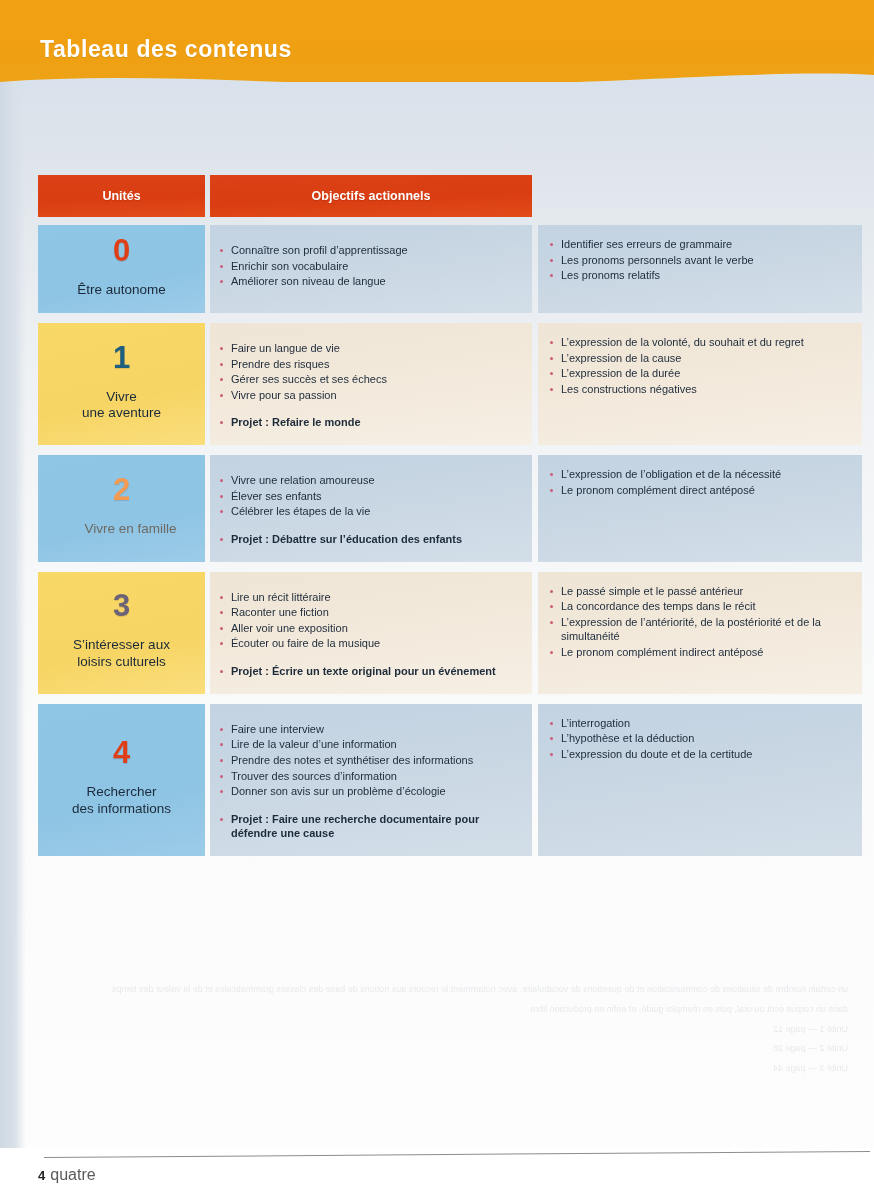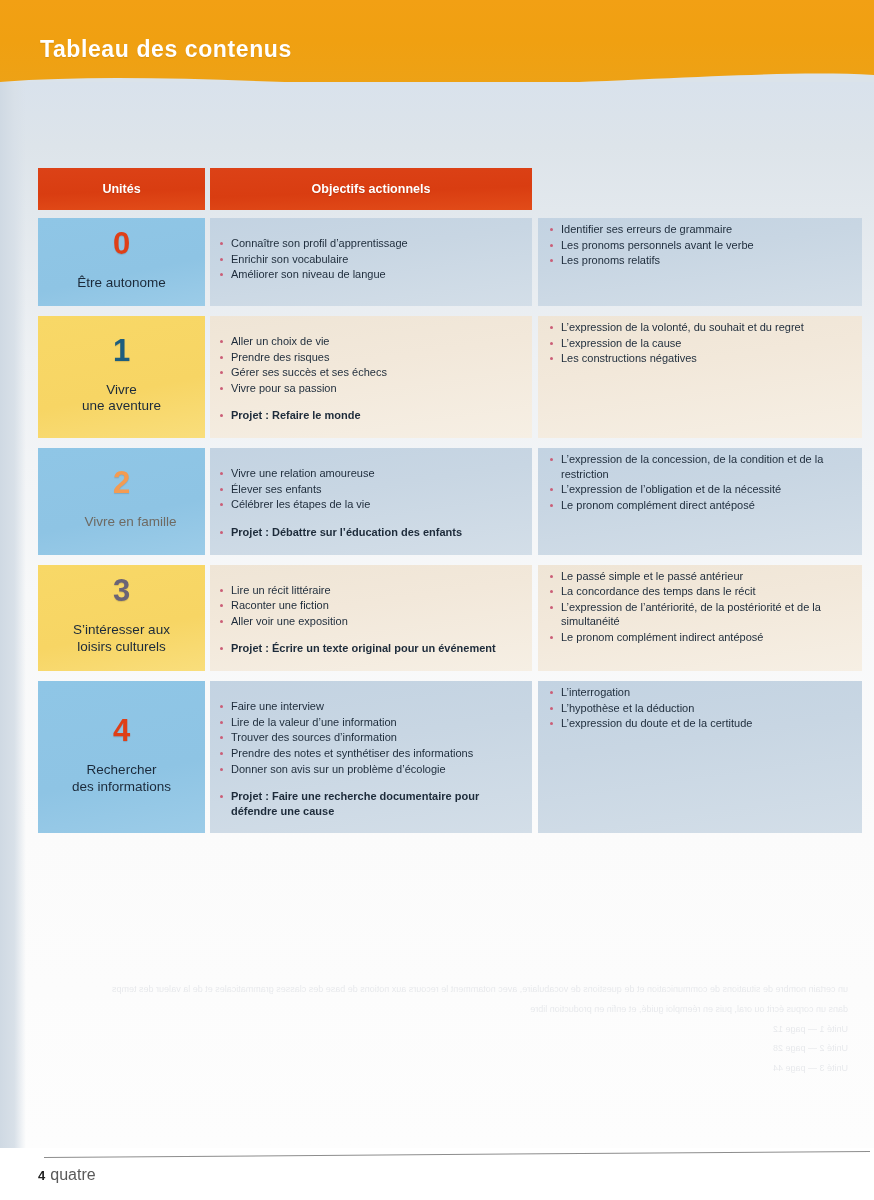--- a/index.html
+++ b/index.html
@@ -36,21 +36,21 @@
     position:absolute; left:0; top:82px; width:874px; height:1066px;
     background:linear-gradient(180deg,#d9e2ec 0%,#dde4ea 6%,#eef1f4 26%,#f7f8f9 48%,#fbfbfb 70%,#fdfdfd 100%);
   }
   #paper-left-edge {
     position:absolute; left:0; top:82px; width:26px; height:1066px;
     background:linear-gradient(90deg,#cfd9e3 0%,#d8e0e8 55%,rgba(230,235,240,0) 100%);
   }
 
   
   #table {
-    position:absolute; left:38px; top:168px; width:824px;
+    position:absolute; left:38px; top:175px; width:824px;
   }
   .row { display:flex; width:824px; }
   .row.header { height:42px; margin-bottom:8px; }
 
   .hcell {
     color:#ffffff; font-size:12.5px; font-weight:bold;
     display:flex; align-items:center; justify-content:center;
     text-shadow:0 1px 1px rgba(120,30,0,.25);
     background:linear-gradient(178deg,#DC4217 0%,#D93D11 55%,#E24C19 100%);
   }
@@ -70,21 +70,21 @@
     font-size:31px; font-weight:bold; line-height:1;
     margin-bottom:16px;
     text-shadow:0 1px 1px rgba(0,0,0,.13);
   }
   .unit-title {
     font-size:13.5px; font-weight:normal; line-height:1.25;
     text-align:center;
   }
 
   .obj-cell  { width:322px; margin-right:6px; padding:18px 10px 14px 8px; }
-  .gram-cell { width:324px; padding:4px 10px 14px 10px; }
+  .gram-cell { width:324px; padding:12px 10px 14px 10px; }
 
   ul.blist { list-style:none; }
   ul.blist li {
     position:relative;
     padding-left:13px;
     font-size:11px;
     line-height:1.33;
     margin-bottom:1px;
     color:#1d2b3a;
   }
@@ -192,31 +192,32 @@
         <div class="row unit theme-yellow">
           <div class="unit-cell">
             <div class="unit-num n-teal">1</div>
             <div class="unit-title t-dark">
               <div>Vivre</div>
               <div>une aventure</div>
             </div>
           </div>
           <div class="obj-cell">
             <ul class="blist">
-              <li>Aller un choix de vie</li>
+              <li>Faire un langue de vie</li>
               <li>Prendre des risques</li>
               <li>Gérer ses succès et ses échecs</li>
               <li>Vivre pour sa passion</li>
               <li class="projet">Projet : Refaire le monde</li>
             </ul>
           </div>
           <div class="gram-cell">
             <ul class="blist">
               <li>L’expression de la volonté, du souhait et du regret</li>
               <li>L’expression de la cause</li>
+              <li>L’expression de la durée</li>
               <li>Les constructions négatives</li>
             </ul>
           </div>
         </div>
         <div class="row unit theme-blue">
           <div class="unit-cell">
             <div class="unit-num n-peach">2</div>
             <div class="unit-title t-grey">
               <div>Vivre en famille</div>
             </div>
@@ -224,39 +225,39 @@
           <div class="obj-cell">
             <ul class="blist">
               <li>Vivre une relation amoureuse</li>
               <li>Élever ses enfants</li>
               <li>Célébrer les étapes de la vie</li>
               <li class="projet">Projet : Débattre sur l’éducation des enfants</li>
             </ul>
           </div>
           <div class="gram-cell">
             <ul class="blist">
-              <li>L’expression de la concession, de la condition et de la restriction</li>
               <li>L’expression de l’obligation et de la nécessité</li>
               <li>Le pronom complément direct antéposé</li>
             </ul>
           </div>
         </div>
         <div class="row unit theme-yellow">
           <div class="unit-cell">
             <div class="unit-num n-grey">3</div>
             <div class="unit-title t-dark">
               <div>S’intéresser aux</div>
               <div>loisirs culturels</div>
             </div>
           </div>
           <div class="obj-cell">
             <ul class="blist">
               <li>Lire un récit littéraire</li>
               <li>Raconter une fiction</li>
               <li>Aller voir une exposition</li>
+              <li>Écouter ou faire de la musique</li>
               <li class="projet">Projet : Écrire un texte original pour un événement</li>
             </ul>
           </div>
           <div class="gram-cell">
             <ul class="blist">
               <li>Le passé simple et le passé antérieur</li>
               <li>La concordance des temps dans le récit</li>
               <li>L’expression de l’antériorité, de la postériorité et de la simultanéité</li>
               <li>Le pronom complément indirect antéposé</li>
             </ul>
@@ -267,22 +268,22 @@
             <div class="unit-num n-orange">4</div>
             <div class="unit-title t-dark">
               <div>Rechercher</div>
               <div>des informations</div>
             </div>
           </div>
           <div class="obj-cell">
             <ul class="blist">
               <li>Faire une interview</li>
               <li>Lire de la valeur d’une information</li>
+              <li>Prendre des notes et synthétiser des informations</li>
               <li>Trouver des sources d’information</li>
-              <li>Prendre des notes et synthétiser des informations</li>
               <li>Donner son avis sur un problème d’écologie</li>
               <li class="projet">Projet : Faire une recherche documentaire pour défendre une cause</li>
             </ul>
           </div>
           <div class="gram-cell">
             <ul class="blist">
               <li>L’interrogation</li>
               <li>L’hypothèse et la déduction</li>
               <li>L’expression du doute et de la certitude</li>
             </ul>

